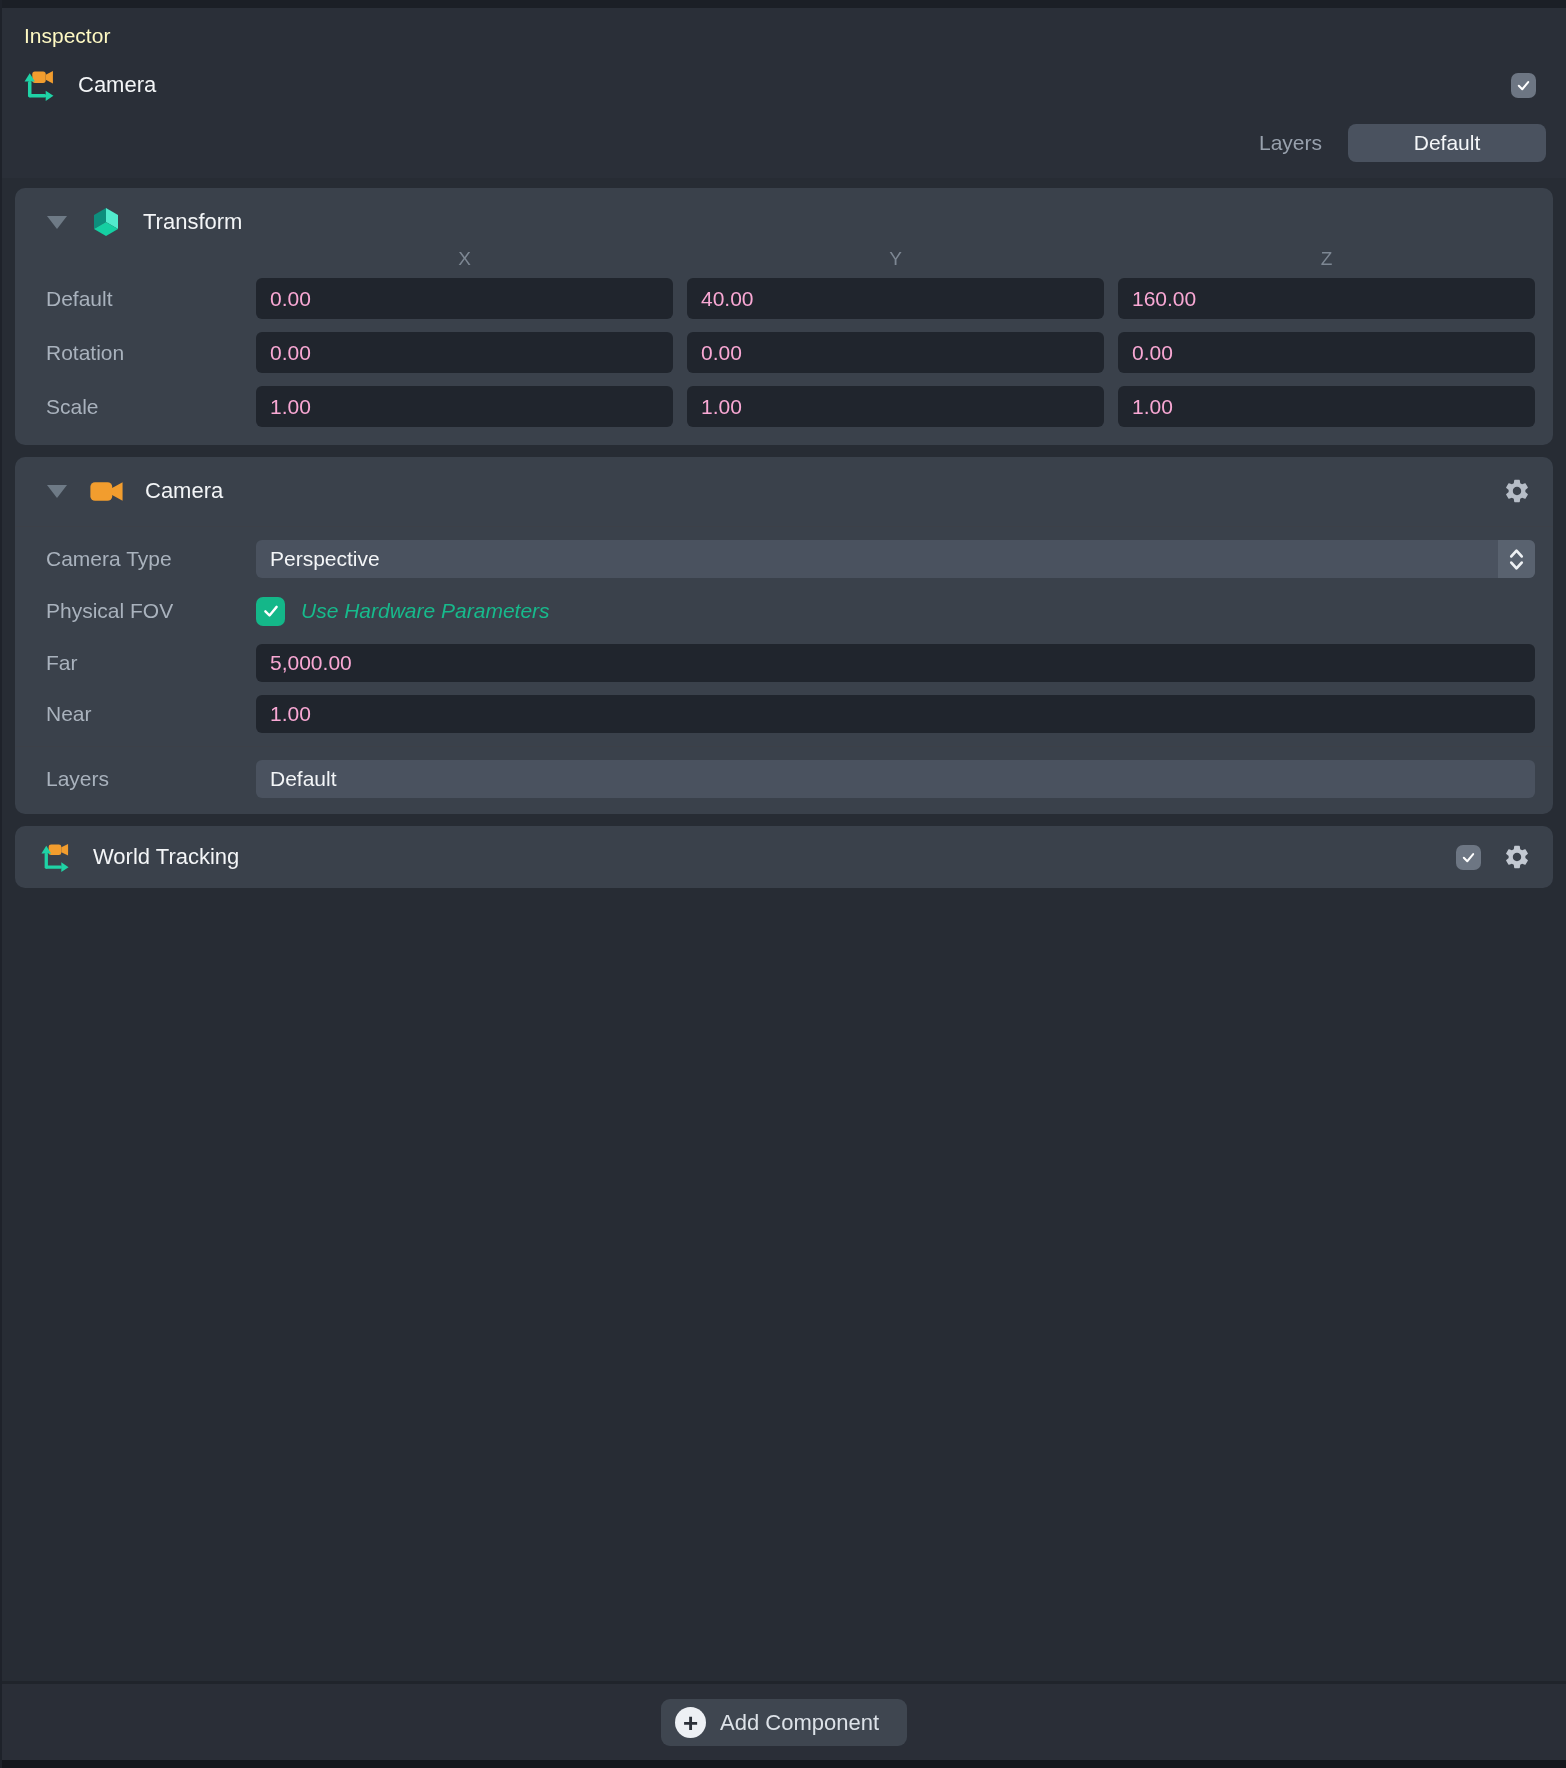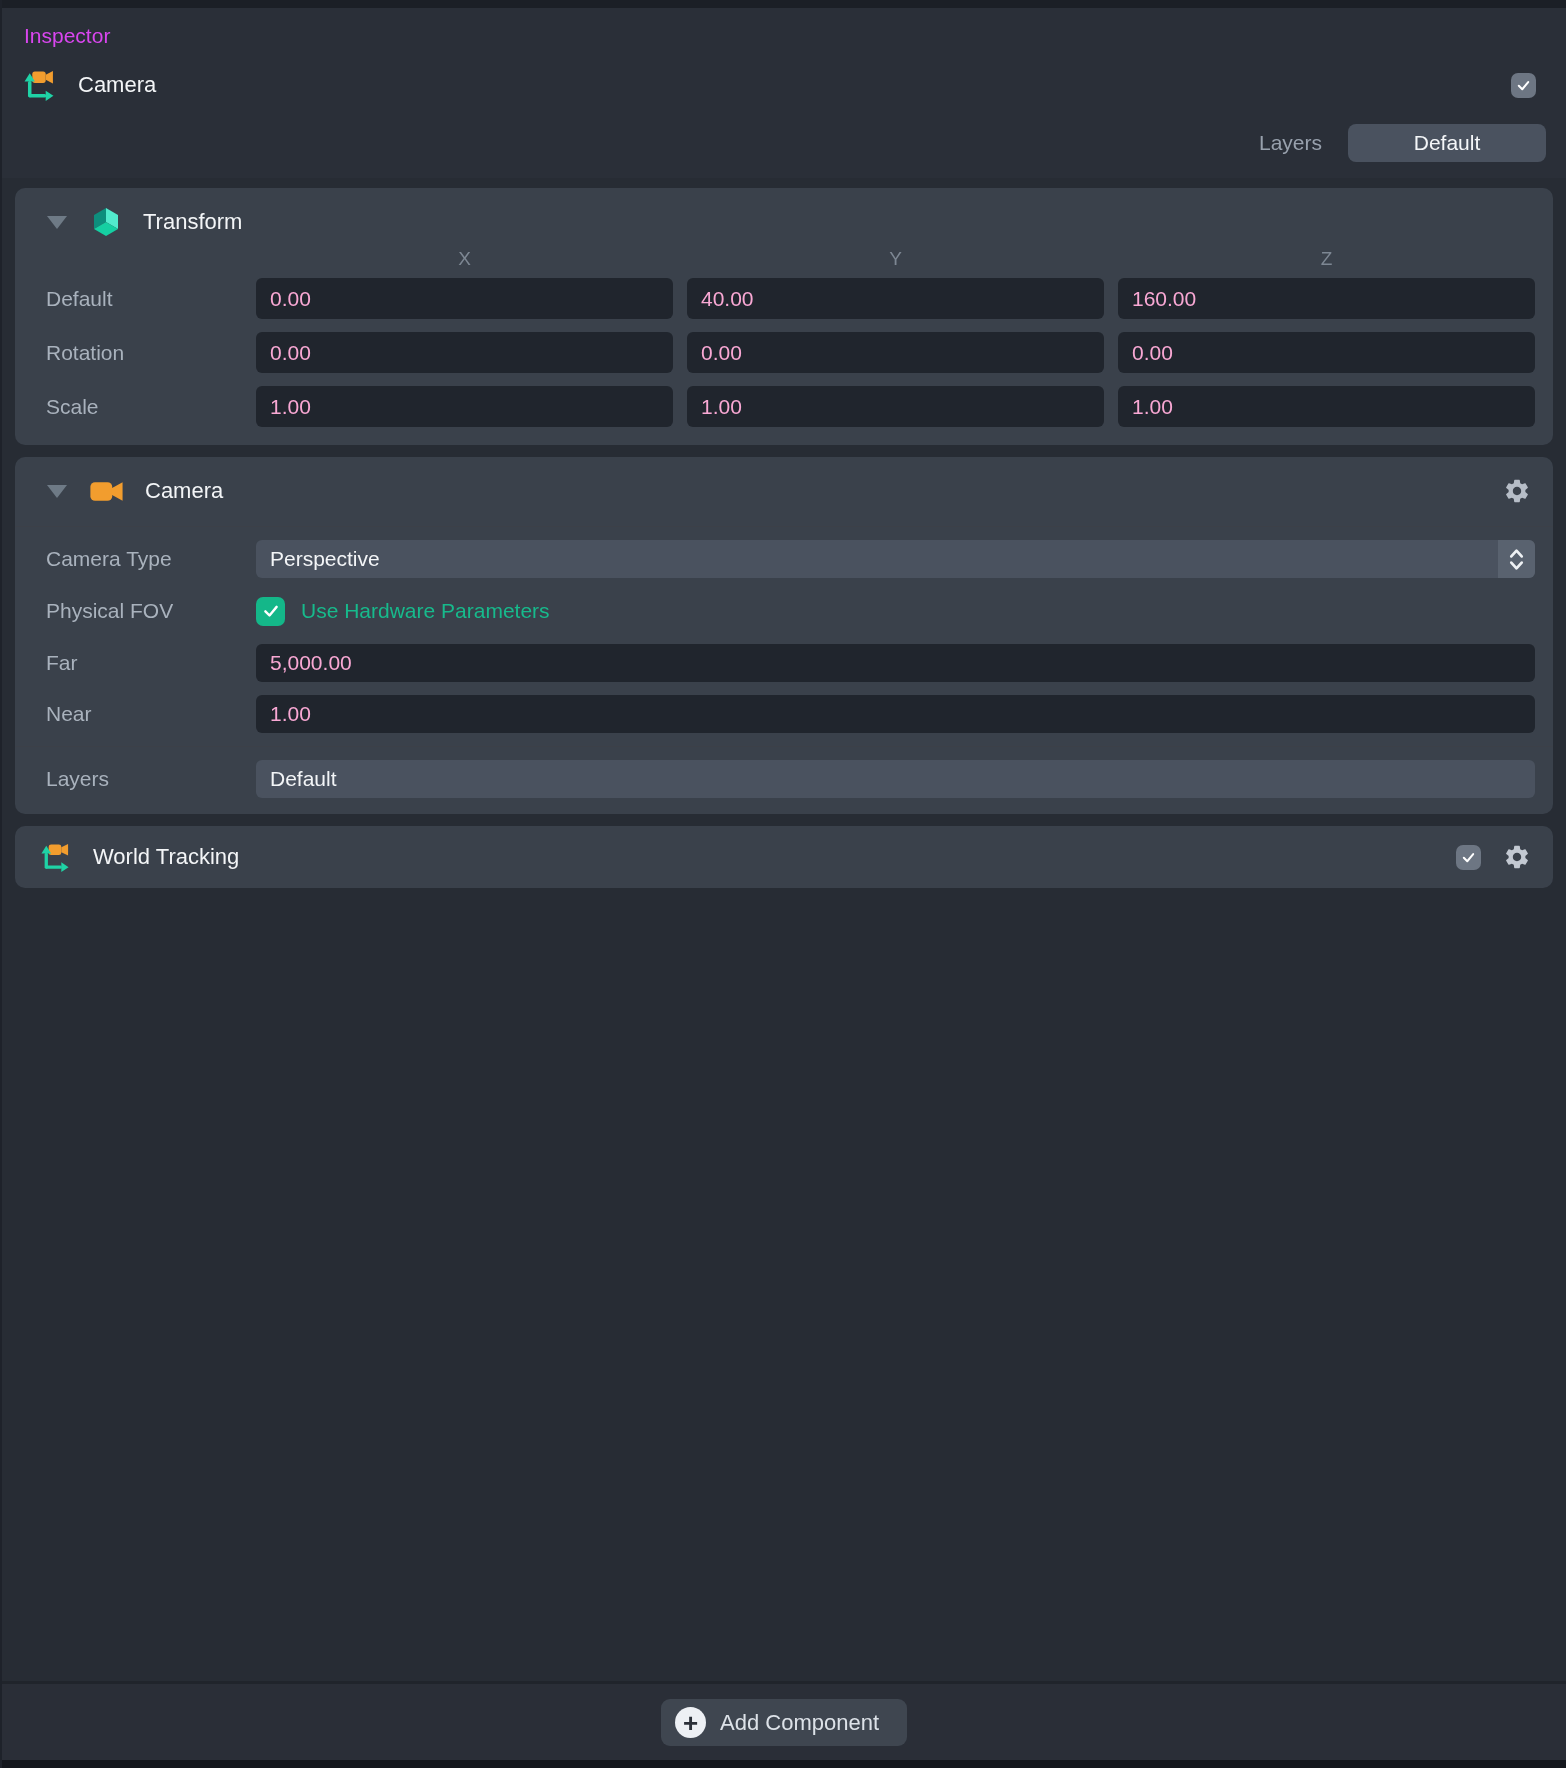--- a/index.html
+++ b/index.html
@@ -13,21 +13,21 @@
   .app {
     width: 1566px; height: 1768px;
     display: flex; flex-direction: column;
     background: #272c34;
     border-left: 2px solid #1e222a;
   }
   .topstrip { height: 8px; background: #1b1f26; flex: 0 0 auto; }
 
   
   .header { background: #2a2f38; padding: 10px 16px 16px 16px; flex: 0 0 auto; }
-  .header-title { color: #d946ef; font-size: 21px; padding: 6px 6px 14px 6px; }
+  .header-title { color: #fef9c3; font-size: 21px; padding: 6px 6px 14px 6px; }
   .entity-row { display: flex; align-items: center; height: 46px; }
   .entity-icon { margin-left: 4px; width: 34px; height: 36px; flex: 0 0 auto; }
   .entity-name { margin-left: 22px; font-size: 22px; color: #f3f5f7; }
   .checkbox-muted {
     width: 25px; height: 25px; border-radius: 7px;
     background: #6d7683; display: flex; align-items: center; justify-content: center;
     flex: 0 0 auto;
   }
   .checkbox-muted svg { width: 15px; height: 15px; }
   .entity-row .checkbox-muted { margin-left: auto; margin-right: 14px; }
@@ -96,21 +96,21 @@
 
   .field-with-icon { gap: 14px; }
   .device-icon { width: 26px; height: 30px; flex: 0 0 auto; }
 
   .checkbox-green {
     width: 29px; height: 29px; border-radius: 7px;
     background: #14b789; display: flex; align-items: center; justify-content: center;
     flex: 0 0 auto;
   }
   .checkbox-green svg { width: 18px; height: 18px; }
-  .green-check-row { display: flex; align-items: center; gap: 16px; height: 40px; }
+  .green-check-row { display: flex; align-items: center; gap: 16px; height: 40px; font-style: italic; }
   .green-check-label { color: #17ba8c; font-size: 21px; }
 
   
   .wt-panel { height: 62px; display: flex; align-items: center; padding: 0 16px; }
   .wt-icon { margin-left: 8px; width: 32px; height: 34px; flex: 0 0 auto; }
   .wt-title { margin-left: 22px; font-size: 22px; color: #f3f5f7; }
   .wt-panel .checkbox-muted { margin-left: auto; }
   .wt-panel .gear-btn { margin-left: 22px; margin-right: 6px; }
 
   

